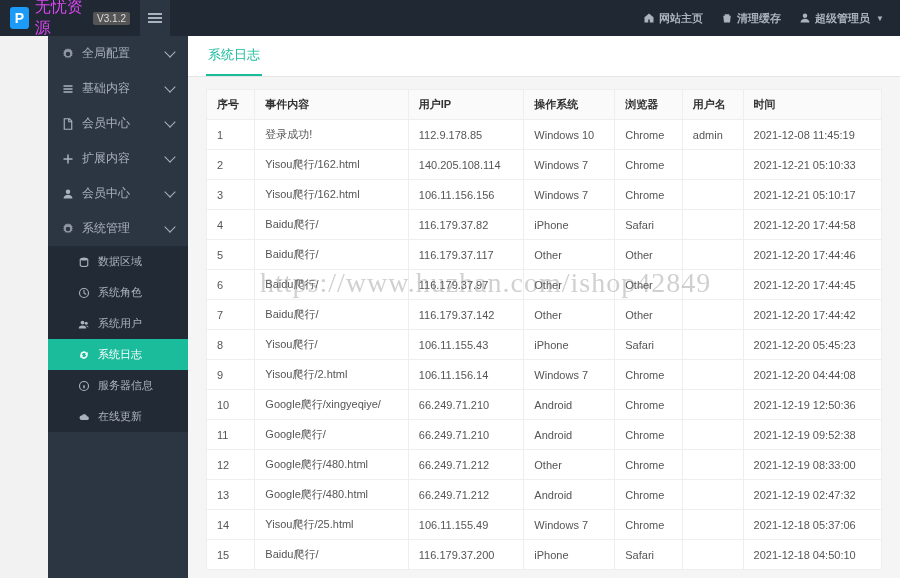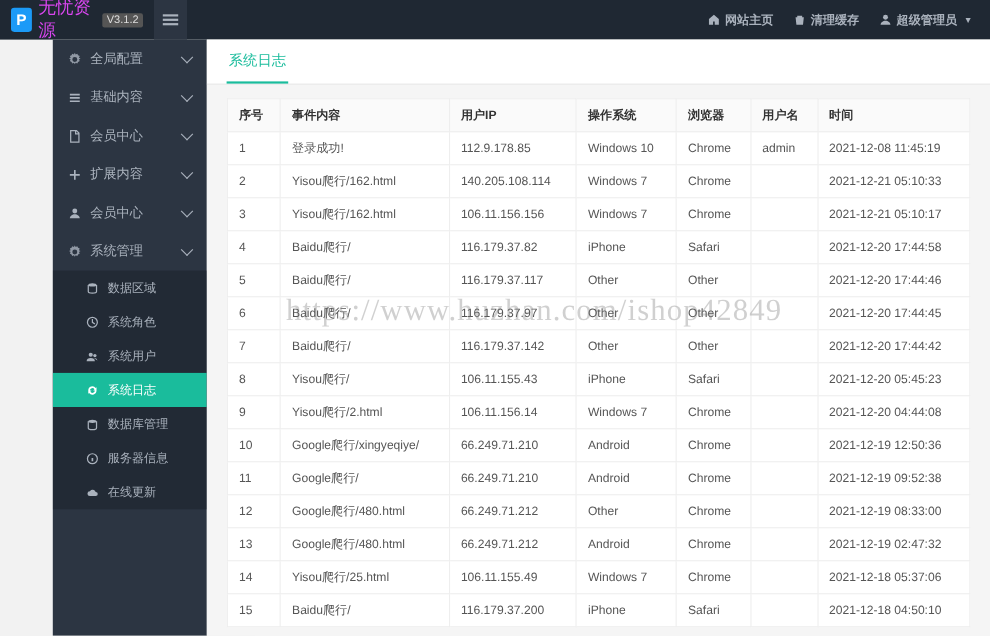--- a/index.html
+++ b/index.html
@@ -151,27 +151,20 @@
           <span>系统用户</span>
         </div>
         <div class="sub-item active">
           <svg class="mi" viewBox="0 0 16 16">
             <path d="M3 8a5 5 0 019-3l1-1v4h-4l1.5-1.5A3 3 0 005 8m8 0a5 5 0 01-9 3l-1 1V8h4l-1.5 1.5A3 3 0 0011 8" fill="currentColor"></path>
           </svg>
           <span>系统日志</span>
         </div>
         <div class="sub-item">
           <svg class="mi" viewBox="0 0 16 16">
-            <ellipse cx="8" cy="4" rx="5" ry="2" fill="currentColor"></ellipse>
-            <path d="M3 4v8c0 1 2 2 5 2s5-1 5-2V4" fill="none" stroke="currentColor" stroke-width="1.5"></path>
-          </svg>
-          <span>数据库管理</span>
-        </div>
-        <div class="sub-item">
-          <svg class="mi" viewBox="0 0 16 16">
             <circle cx="8" cy="8" r="6" fill="none" stroke="currentColor" stroke-width="1.5"></circle>
             <path d="M8 5h0M8 7v4" stroke="currentColor" stroke-width="2"></path>
           </svg>
           <span>服务器信息</span>
         </div>
         <div class="sub-item">
           <svg class="mi" viewBox="0 0 16 16">
             <path d="M5 12a3 3 0 010-6 4 4 0 017 1 2.5 2.5 0 010 5z" fill="currentColor"></path>
           </svg>
           <span>在线更新</span>

